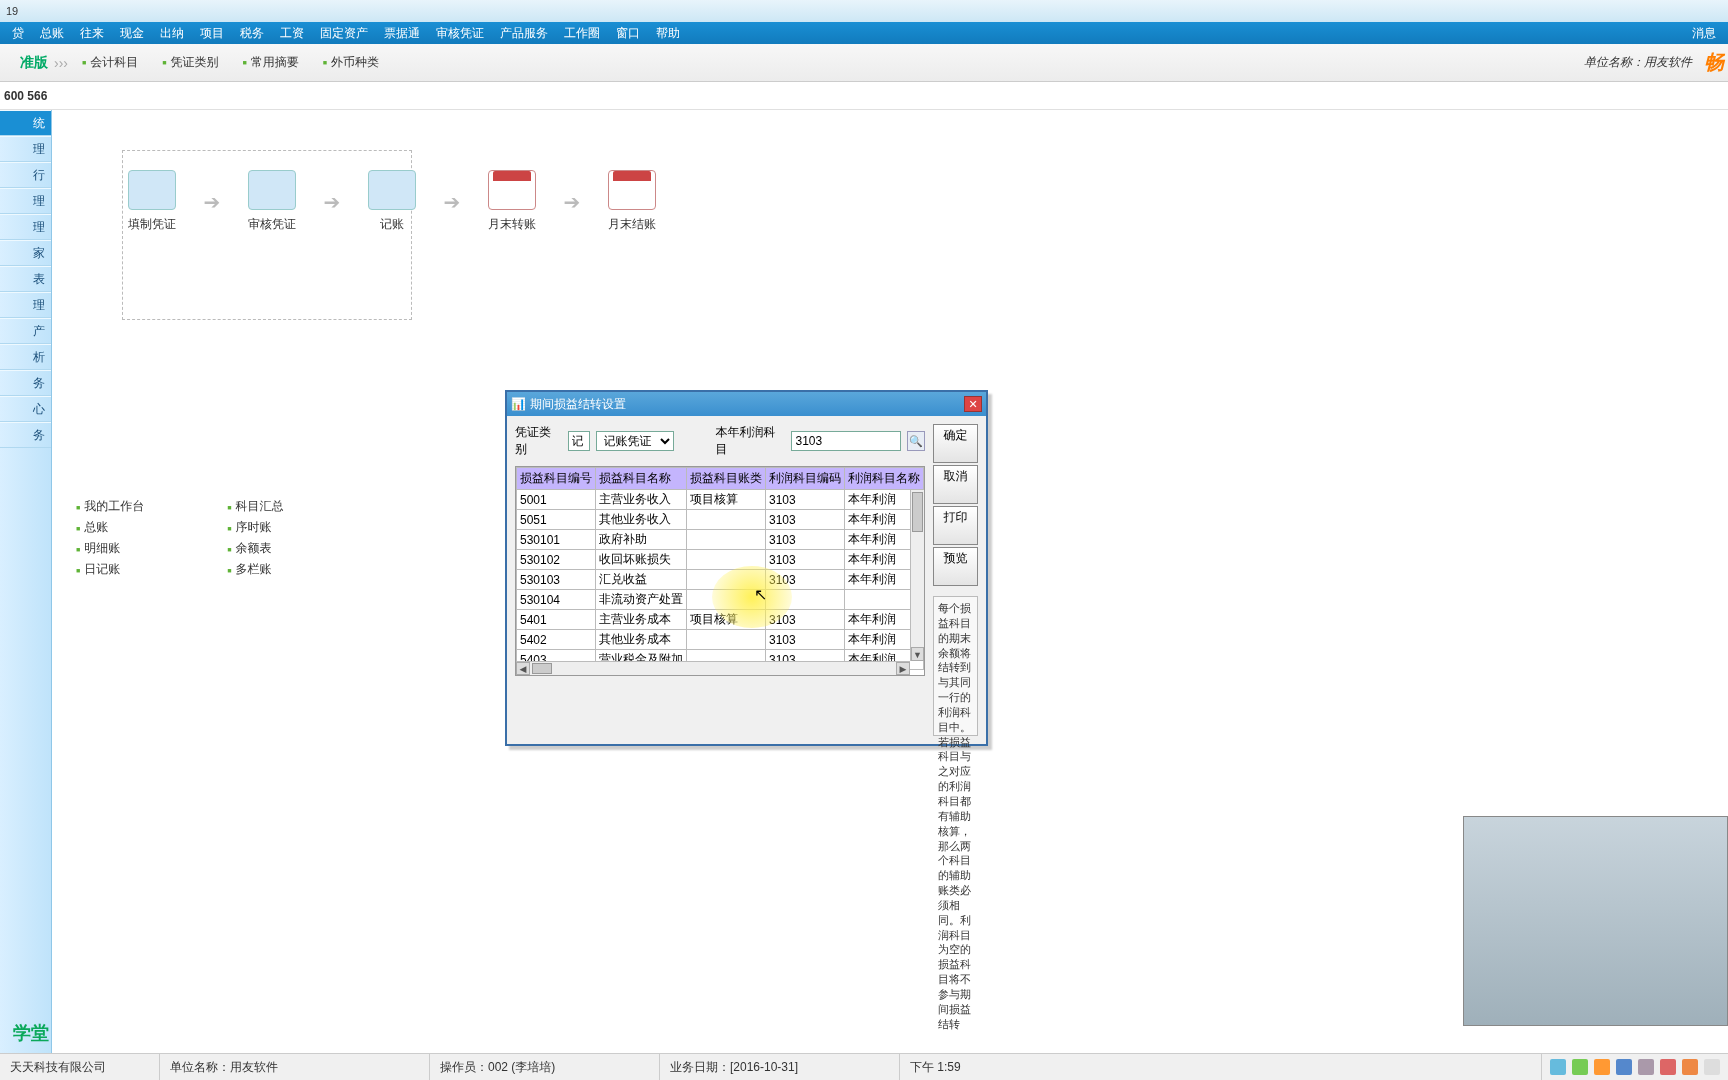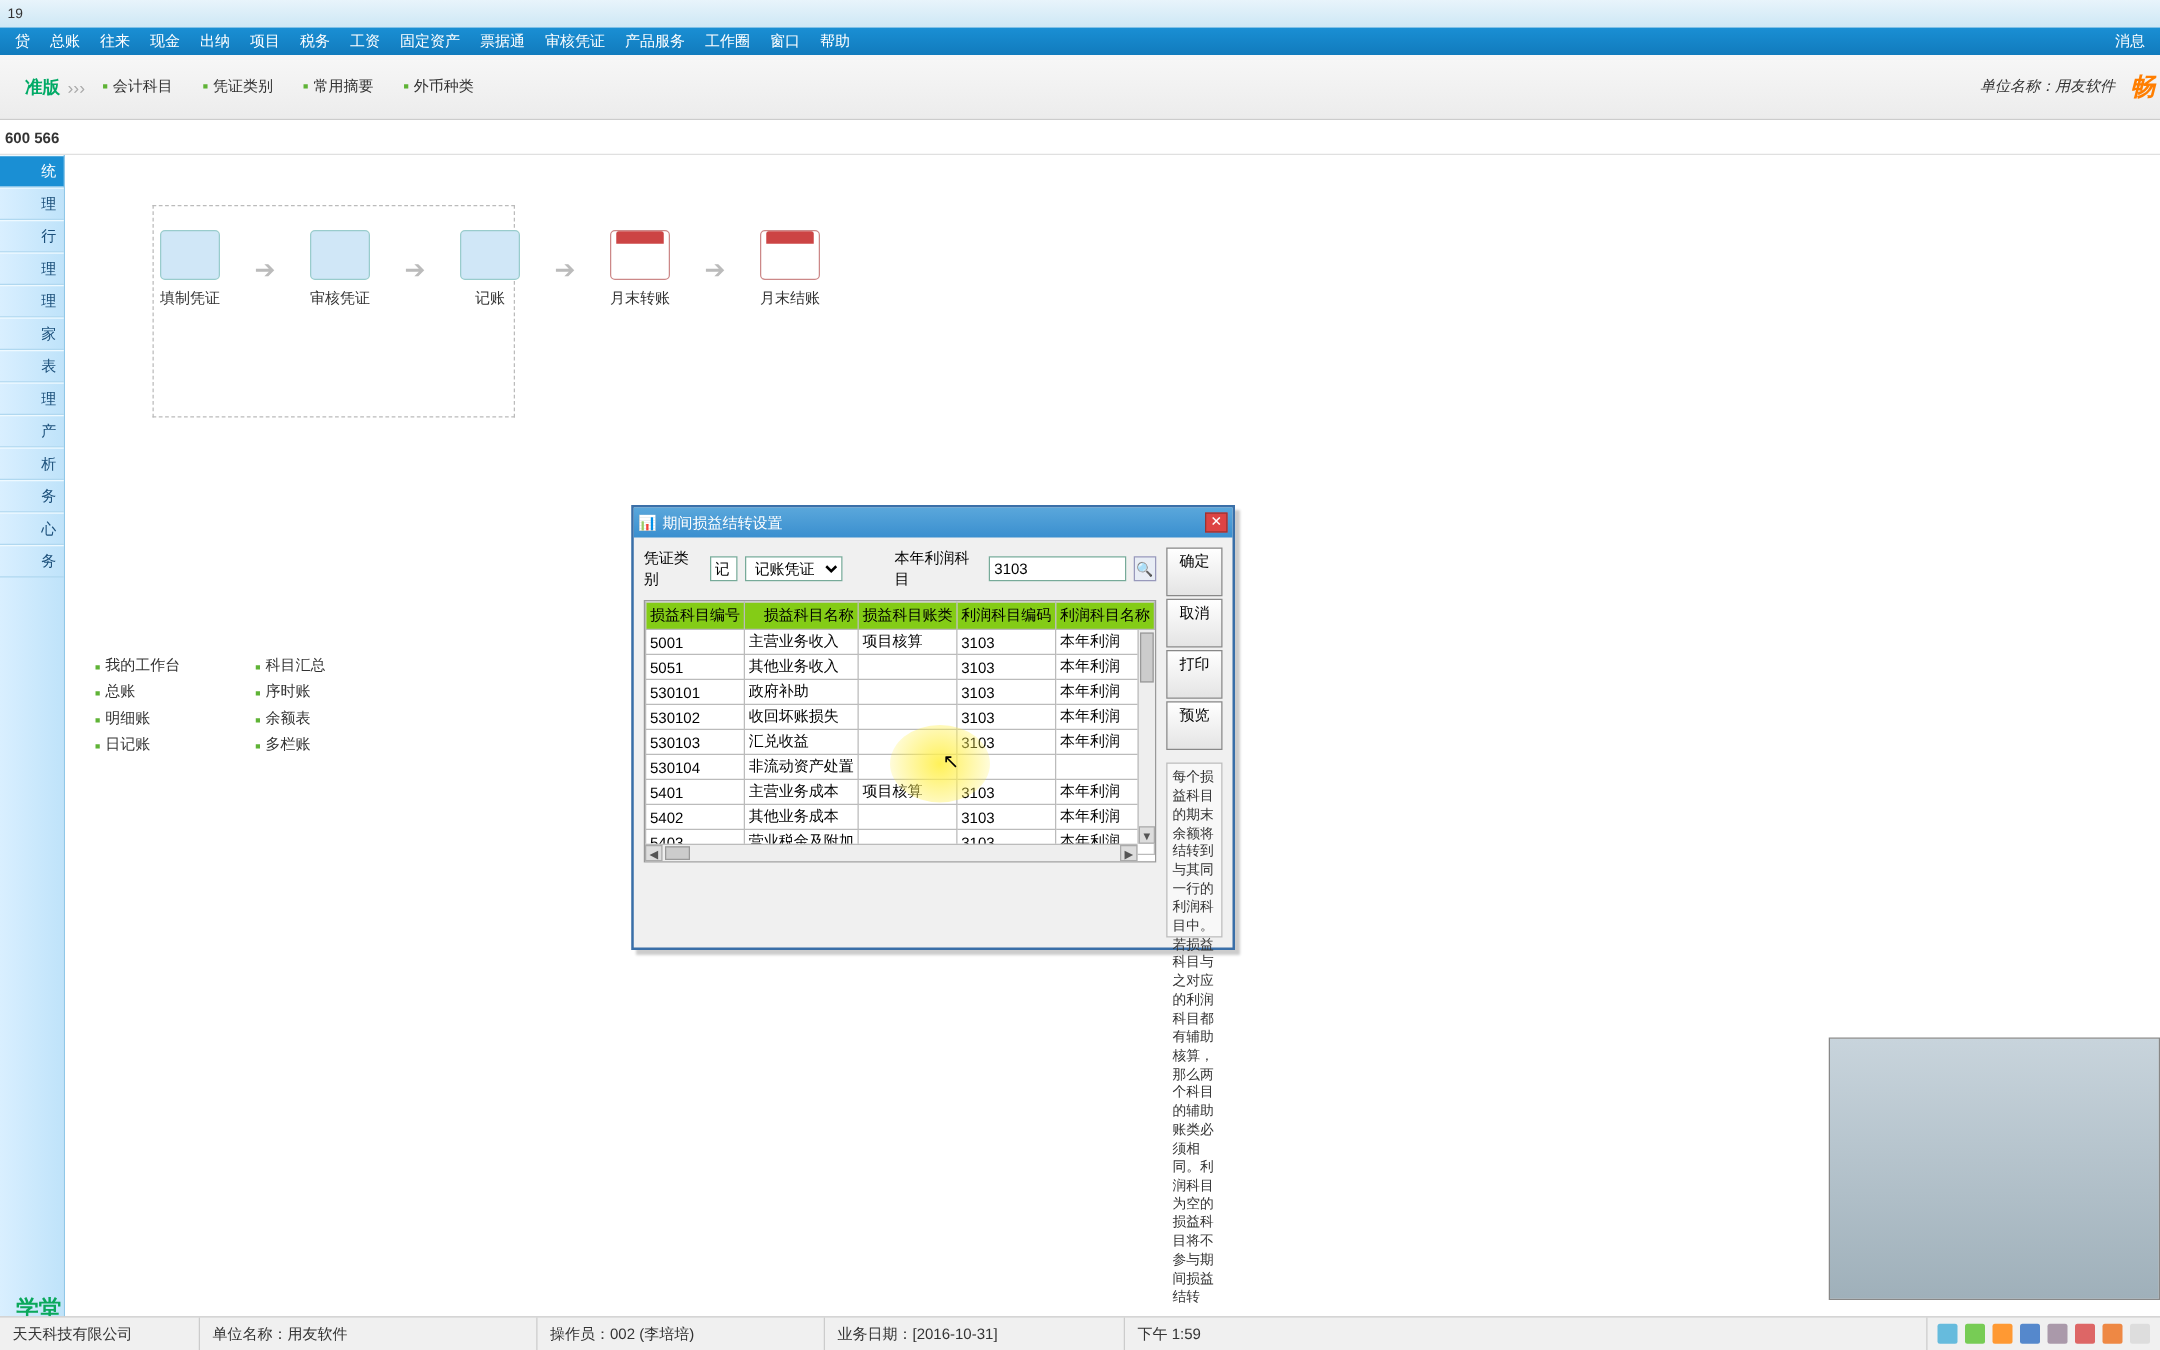--- a/index.html
+++ b/index.html
@@ -1,21 +1,21 @@
 <!DOCTYPE html>
 <html><head>
 <meta charset="utf-8">
 <style>
 * { margin: 0; padding: 0; box-sizing: border-box; font-family: "Microsoft YaHei", SimSun, sans-serif; }
 body { background: #fff; width: 1728px; height: 1080px; overflow: hidden; position: relative; }
 .titlebar { background: linear-gradient(#e8f4fb,#cde7f5); height: 22px; display: flex; align-items: center; padding: 0 6px; font-size: 11px; color: #333; justify-content: space-between; }
 .menubar { background: linear-gradient(#1a8fd4,#117bbd); height: 22px; display: flex; align-items: center; padding: 0 4px; }
 .menubar span { color: #fff; font-size: 12px; padding: 0 8px; cursor: default; }
 .menubar .msg { margin-left: auto; }
-.toolbar { background: linear-gradient(#f7f7f7,#ececec); height: 52px; display: flex; align-items: center; border-bottom: 1px solid #ccc; }
+.toolbar { background: linear-gradient(#f7f7f7,#ececec); height: 38px; display: flex; align-items: center; border-bottom: 1px solid #ccc; }
 .toolbar .logo { width: 52px; height: 38px; display: flex; flex-direction: column; align-items: flex-end; justify-content: center; padding-right: 4px; color: #0a6; font-weight: bold; font-size: 14px; }
 .toolbar .tb-sep { width: 18px; text-align: center; color: #aaa; font-size: 14px; }
 .toolbar .tb-item { display: flex; align-items: center; font-size: 12px; color: #333; padding: 0 12px; }
 .toolbar .tb-item::before { content:"■"; color:#5fb336; font-size:7px; margin-right:4px; }
 .toolbar .unit { margin-left: auto; font-size: 12px; color: #333; padding-right: 12px; font-style: italic; }
 .toolbar .brand { color:#ff7e00; font-size:20px; font-weight:bold; font-style:italic; padding-right:4px; }
 .logo-sub { background:#fff; height:28px; border-bottom:1px solid #e0e0e0; display:flex; align-items:center; }
 .logo-sub span { font-size:12px; color:#333; font-weight:bold; padding-left:4px; }
 .main { display:flex; height: calc(100% - 22px - 22px - 38px - 28px - 27px); }
 .sidebar { width:52px; background:linear-gradient(90deg,#d9efff,#bfe3fa); border-right:1px solid #8fc7e8; display:flex; flex-direction:column; }
@@ -25,21 +25,21 @@
 .content { flex:1; position:relative; background:#fff; }
 .flow { position:absolute; left:60px; top:60px; }
 .flow-row { display:flex; align-items:center; }
 .flow-item { display:flex; flex-direction:column; align-items:center; width:80px;justify-content:flex-end; }
 .flow-icon { width:48px; height:40px; background:#d0e7f7; border:1px solid #9cc; border-radius:4px; margin-bottom:6px; position:relative; }
 .flow-icon.cal { background:#fff; border:1px solid #c88; }
 .flow-icon.cal::before { content:""; position:absolute; top:0; left:4px; right:4px; height:10px; background:#c44; border-radius:2px 2px 0 0; }
 .flow-label { font-size:12px; color:#333; }
 .arrow { width:40px; text-align:center; color:#bbb; font-size:20px; }
 .flow-border { position:absolute; border:1px dashed #bbb; }
-.links-panel { position:absolute; left:24px; top:400px; display:flex; gap:60px;justify-content:space-between; }
+.links-panel { position:absolute; left:24px; top:388px; display:flex; gap:83px;justify-content:space-between; }
 .link-col { display:flex; flex-direction:column; gap:4px; }
 .link-col a { font-size:12px; color:#333; text-decoration:none; }
 .link-col a::before { content:"■"; color:#5fb336; font-size:7px; margin-right:4px; }
 .statusbar { position:absolute; bottom:0; left:0; right:0; height:27px; background:#f0f0f0; border-top:1px solid #ccc; display:flex; align-items:center; font-size:12px; color:#333; }
 .statusbar .cell { padding:0 10px; border-right:1px solid #ccc; height:100%; display:flex; align-items:center; }
 .statusbar .cell:nth-child(1){width:160px;} .statusbar .cell:nth-child(2){width:270px;} .statusbar .cell:nth-child(3){width:230px;} .statusbar .cell:nth-child(4){width:240px;} .statusbar .cell:nth-child(5){flex:1;}
 .statusbar .tray { margin-left:auto; padding:0 8px; display:flex; gap:6px; align-items:center; }
 .tray-ic { width:16px; height:16px; background:#8ec; border-radius:2px; }
 .dialog { position:absolute; left:453px; top:280px; width:483px; background:#f0f0f0; border:2px solid #3a6fa8; box-shadow:4px 4px 2px rgba(0,0,0,0.2); }
 .dlg-title { background:linear-gradient(#5aa7db,#3a8fcf); height:24px; display:flex; align-items:center; padding:0 4px; color:#fff; font-size:12px; justify-content:space-between; }
@@ -48,21 +48,21 @@
 .dlg-body { padding:8px; display:flex; gap:8px; }
 .dlg-left { flex:1; }
 .frm-row { display:flex; align-items:center; gap:6px; margin-bottom:8px; font-size:12px; }
 .frm-row select, .frm-row input { border:1px solid #7a9; font-size:12px; height:20px; padding:0 3px; background:#fff; }
 .frm-row select { width:80px; }
 .frm-row input{ width:110px; }
 .frm-row .srch { width:18px; height:20px; border:1px solid #99b; background:#e8edf5; display:flex; align-items:center; justify-content:center; font-size:11px; }
 .tbl-wrap { border:1px solid #999; position:relative; height:210px; overflow:hidden; background:#fff; }
 .tbl { border-collapse:collapse; width:100%; }
 .tbl th, .tbl td { border:1px solid #bbb; font-size:12px; padding:1px 3px; text-align:left; height:16px; white-space:nowrap; }
-.tbl th { background:#84cc16; font-weight:normal; text-align:right; height:22px; }
+.tbl th { background:#c4b5fd; font-weight:normal; text-align:left; height:22px; }
 .tbl .c1{width:68px;} .tbl .c2{width:70px;} .tbl .c3{width:68px;} .tbl .c4{width:76px;} .tbl .c5{width:62px;}
 .hl { position:absolute; background:radial-gradient(circle, rgba(255,240,80,0.95), rgba(255,240,80,0.3) 70%, transparent); border-radius:50%; pointer-events:none; }
 .vscroll { position:absolute; right:0; top:23px; bottom:14px; width:14px; background:#eee; border-left:1px solid #bbb; }
 .vscroll .thumb { position:absolute; left:1px; right:1px; height:40px; top:2px; background:#ccc; border:1px solid #999; }
 .vscroll .ar { position:absolute; left:0; right:0; height:14px; background:#ddd; text-align:center; font-size:9px; line-height:14px; color:#555; border:1px solid #aaa; }
 .hscroll { position:absolute; left:0; right:14px; bottom:0; height:14px; background:#eee; border-top:1px solid #bbb; }
 .hscroll .thumb { position:absolute; top:1px; bottom:1px; width:20px; left:16px; background:#ccc; border:1px solid #999; }
 .hscroll .ar { position:absolute; top:0; bottom:0; width:14px; background:#ddd; text-align:center; font-size:9px; line-height:12px; color:#555; border:1px solid #aaa; }
 .dlg-right { width:80px; display:flex; flex-direction:column; gap:2px; }
 .dlg-btn { height:39px; border:1px solid #888; background:linear-gradient(#fff,#e4e4e4); font-size:12px; text-align:center; line-height:20px; cursor:pointer; }

